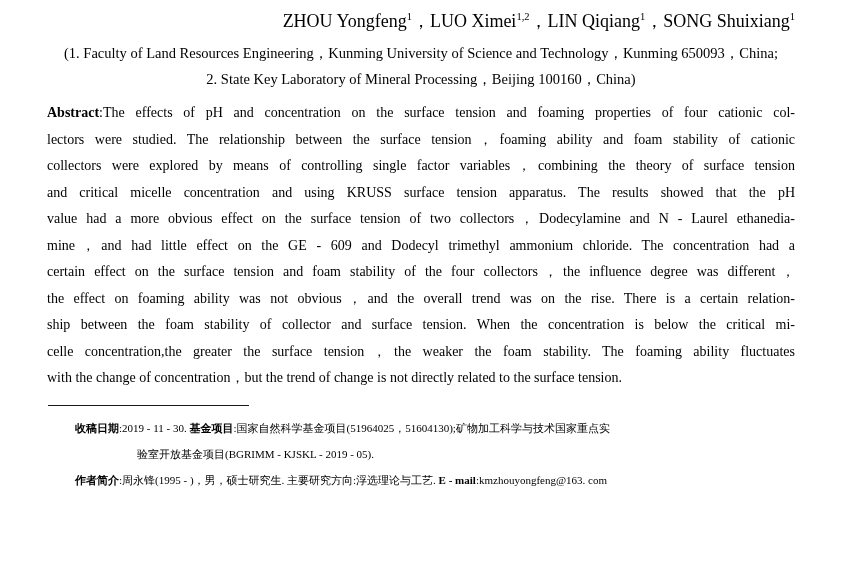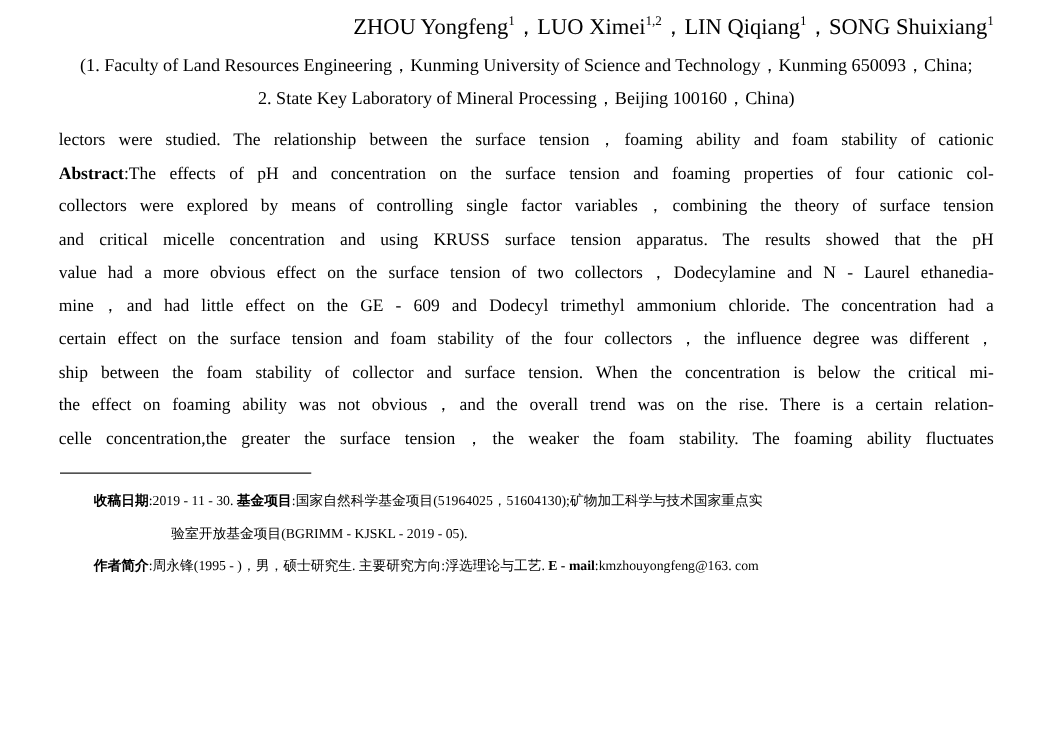--- a/index.html
+++ b/index.html
@@ -46,30 +46,31 @@
   <div class="authors">
     <span><span>ZHOU Yongfeng</span><sup>1</sup><span>，</span></span><span><span>LUO Ximei</span><sup>1,2</sup><span>，</span></span><span><span>LIN Qiqiang</span><sup>1</sup><span>，</span></span><span><span>SONG Shuixiang</span><sup>1</sup></span>
   </div>
 
   <div class="affil-block">
     <div class="affil-line">(1. Faculty of Land Resources Engineering，Kunming University of Science and Technology，Kunming 650093，China;</div>
     <div class="affil-line">2. State Key Laboratory of Mineral Processing，Beijing 100160，China)</div>
   </div>
 
   <div class="abstract">
+    <div class="a-line"><span class="a-label">Abstract</span><span>:</span><span>The effects of pH and concentration on the surface tension and foaming properties of four cationic col-</span></div>
     <div class="a-line">lectors were studied.  The relationship between the surface tension，foaming ability and foam stability of cationic</div>
-    <div class="a-line"><span class="a-label">Abstract</span><span>:</span><span>The effects of pH and concentration on the surface tension and foaming properties of four cationic col-</span></div>
     <div class="a-line">collectors were explored by means of controlling single factor variables，combining the theory of surface tension</div>
     <div class="a-line">and critical micelle concentration and using KRUSS surface tension apparatus.  The results showed that the pH</div>
     <div class="a-line">value had a more obvious effect on the surface tension of two collectors，Dodecylamine and N - Laurel ethanedia-</div>
     <div class="a-line">mine，and had little effect on the GE - 609 and Dodecyl trimethyl ammonium chloride.  The concentration had a</div>
     <div class="a-line">certain effect on the surface tension and foam stability of the four collectors，the influence degree was different，</div>
+    <div class="a-line">the effect on foaming ability was not obvious，and the overall trend was on the rise.  There is a certain relation-</div>
     <div class="a-line">ship between the foam stability of collector and surface tension.  When the concentration is below the critical mi-</div>
-    <div class="a-line">the effect on foaming ability was not obvious，and the overall trend was on the rise.  There is a certain relation-</div>
     <div class="a-line">celle concentration,the greater the surface tension，the weaker the foam stability.  The foaming ability fluctuates</div>
+    <div class="a-line no-just">with the change of concentration，but the trend of change is not directly related to the surface tension.</div>
   </div>
 
   <div class="fn-rule"></div>
 
   <div class="footnote">
     <div class="fn-line"><span class="fn-label">收稿日期</span><span>:2019 - 11 - 30. </span><span class="fn-label">基金项目</span><span>:国家自然科学基金项目(51964025，51604130);矿物加工科学与技术国家重点实</span></div>
     <div class="fn-line fn-cont"><span>验室开放基金项目(BGRIMM - KJSKL - 2019 - 05).</span></div>
     <div class="fn-line"><span class="fn-label">作者简介</span><span>:周永锋(1995 - )，男，硕士研究生. 主要研究方向:浮选理论与工艺. </span><span class="fn-label">E - mail</span><span>:kmzhouyongfeng@163. com</span></div>
   </div>
 

